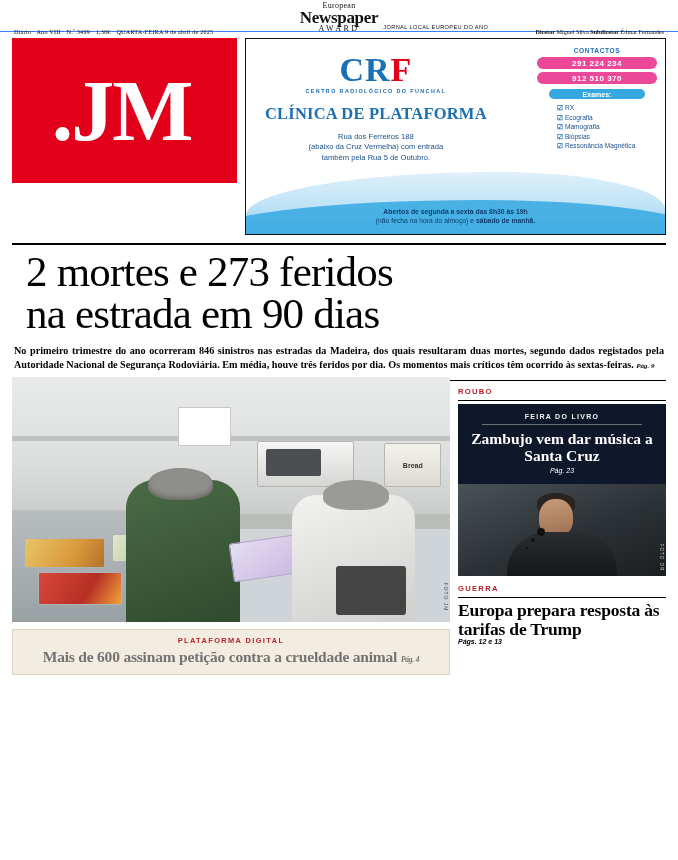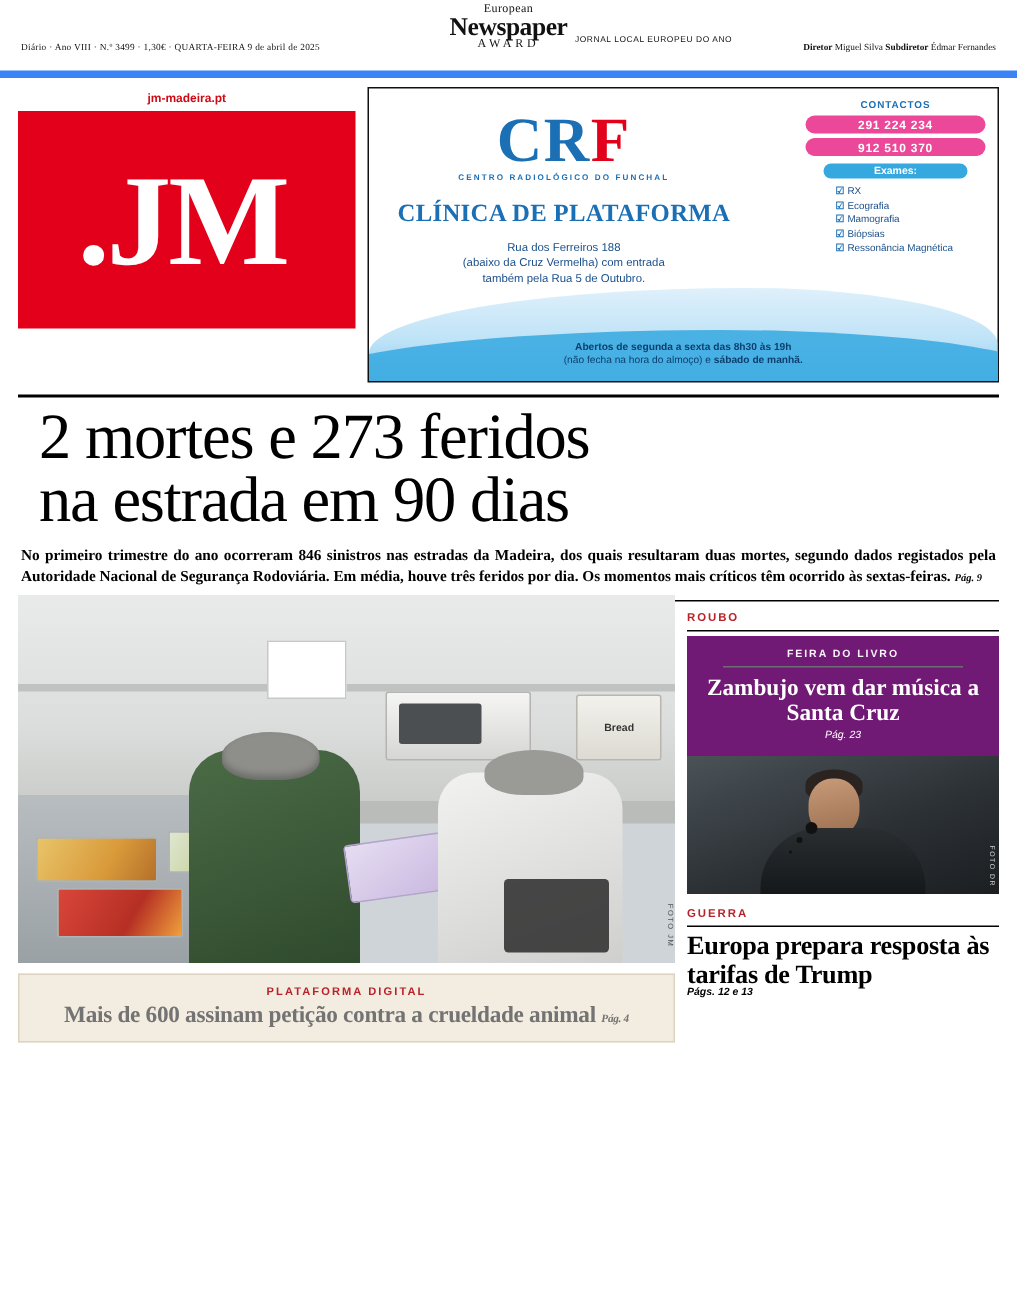--- a/index.html
+++ b/index.html
@@ -12,23 +12,23 @@
     width: 678px;
     height: 860px;
     position: relative;
     background: #fff;
     overflow: hidden;
   }
 
   
   .topbar {
     position: relative;
-    height: 52px;
+    height: 32px;
     padding: 6px 12px 0 12px;
-    border-bottom: 5px solid #3b82f6;
+    border-bottom: 1px solid #3b82f6;
   }
   .topbar .left-info {
     position: absolute;
     left: 14px;
     top: 28px;
     font-size: 6.2px;
     letter-spacing: 0.2px;
     color: #111;
     font-family: "Liberation Serif", serif;
   }
@@ -143,21 +143,21 @@
   }
   .ad-left {
     position: absolute;
     left: 0; top: 0;
     width: 62%;
     padding: 14px 6px 0 6px;
     text-align: center;
   }
   .crf {
     font-family: "Liberation Serif", serif;
-    font-size: 42px;
+    font-size: 34px;
     font-weight: bold;
     color: #1b6fb5;
     letter-spacing: 1px;
     line-height: 1;
   }
   .crf .dot { color: #e2001a; }
   .crf-sub {
     font-size: 5.4px;
     color: #1b6fb5;
     letter-spacing: 1.4px;
@@ -451,21 +451,21 @@
     font-weight: bold;
     font-size: 17.5px;
     line-height: 1.06;
     color: #000;
     letter-spacing: -0.2px;
   }
   .rc-head .pg { font-size: 7.5px; font-style: italic; }
 
   .box-dark {
     margin-top: 0;
-    background: #701a75;
+    background: #0f172a;
     color: #fff;
     position: relative;
     overflow: hidden;
   }
   .box-dark .inner { padding: 9px 10px 10px 10px; text-align: center; }
   .box-dark .bk {
     color: #ffffff;
     font-size: 7px;
     font-weight: bold;
     letter-spacing: 1.3px;
@@ -540,21 +540,20 @@
       <span class="bold">Diretor</span>
       <span>Miguel Silva</span>
       <span class="bold">Subdiretor</span>
       <span>Édmar Fernandes</span>
     </div>
   </div>
 
   <div class="logorow">
 
     <div class="logo-block">
-      <div class="site-url">jm-madeira.pt</div>
       <div class="logo-red">
         <div class="jm">.JM</div>
       </div>
     </div>
 
     <div class="ad">
       <div class="ad-wave"></div>
       <div class="ad-wave2"></div>
 
       <div class="ad-left">

